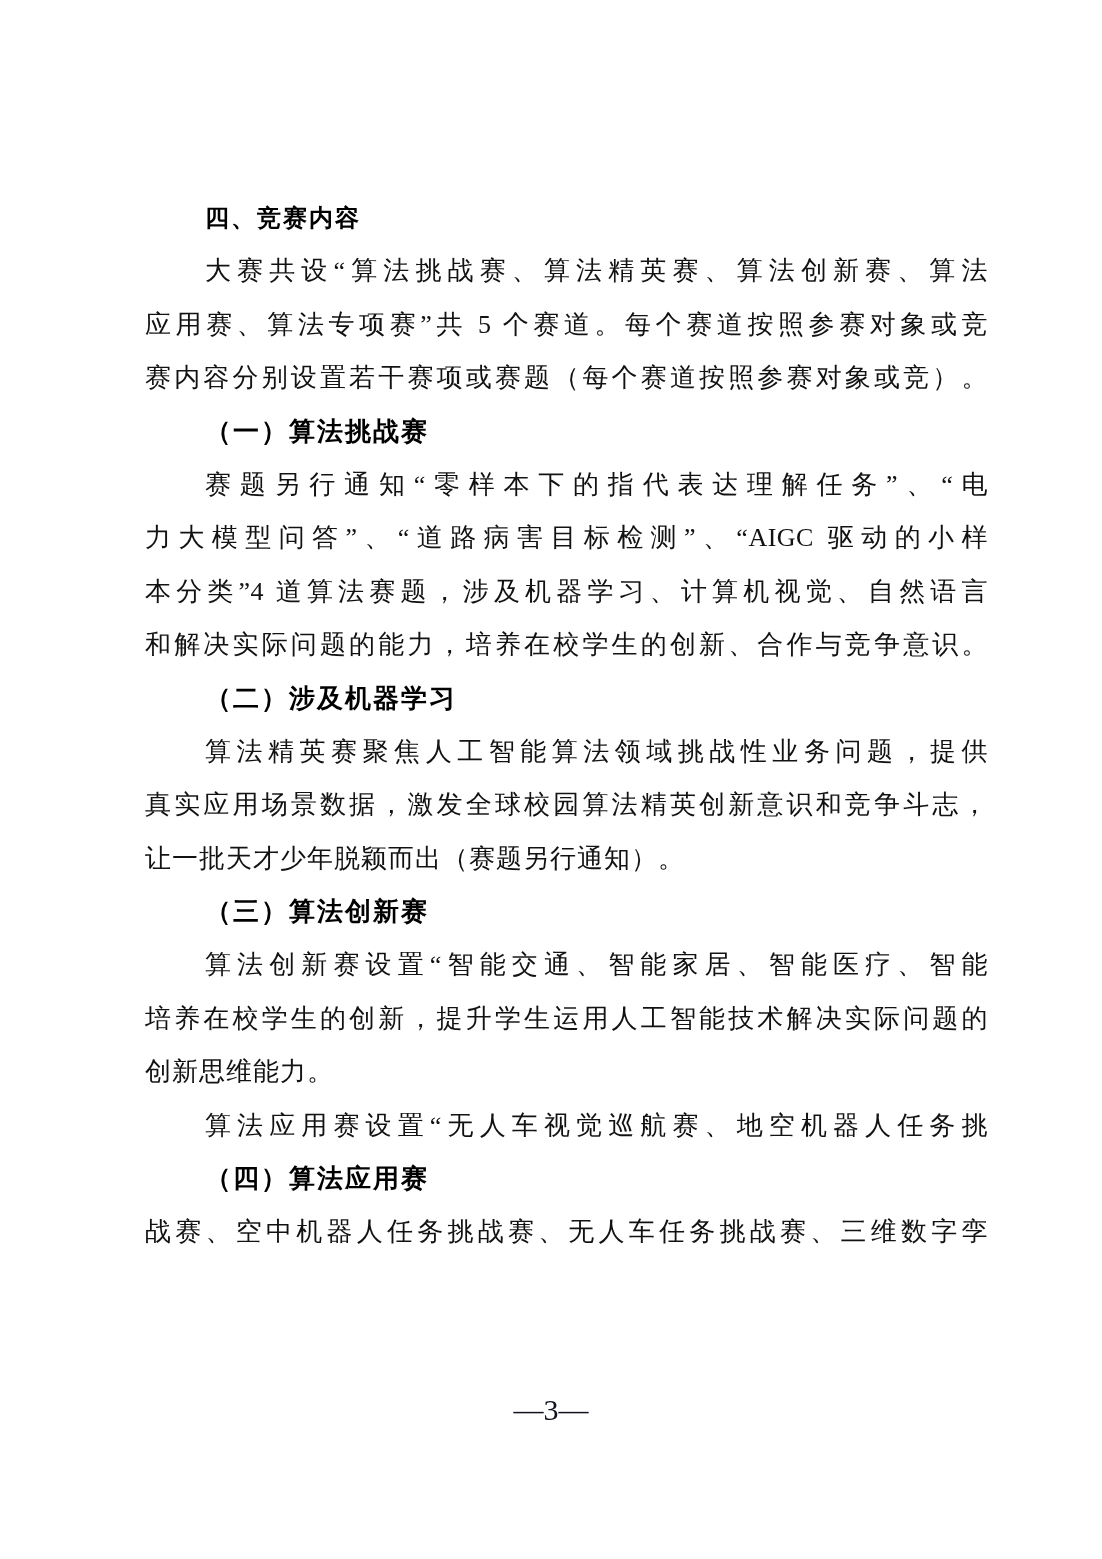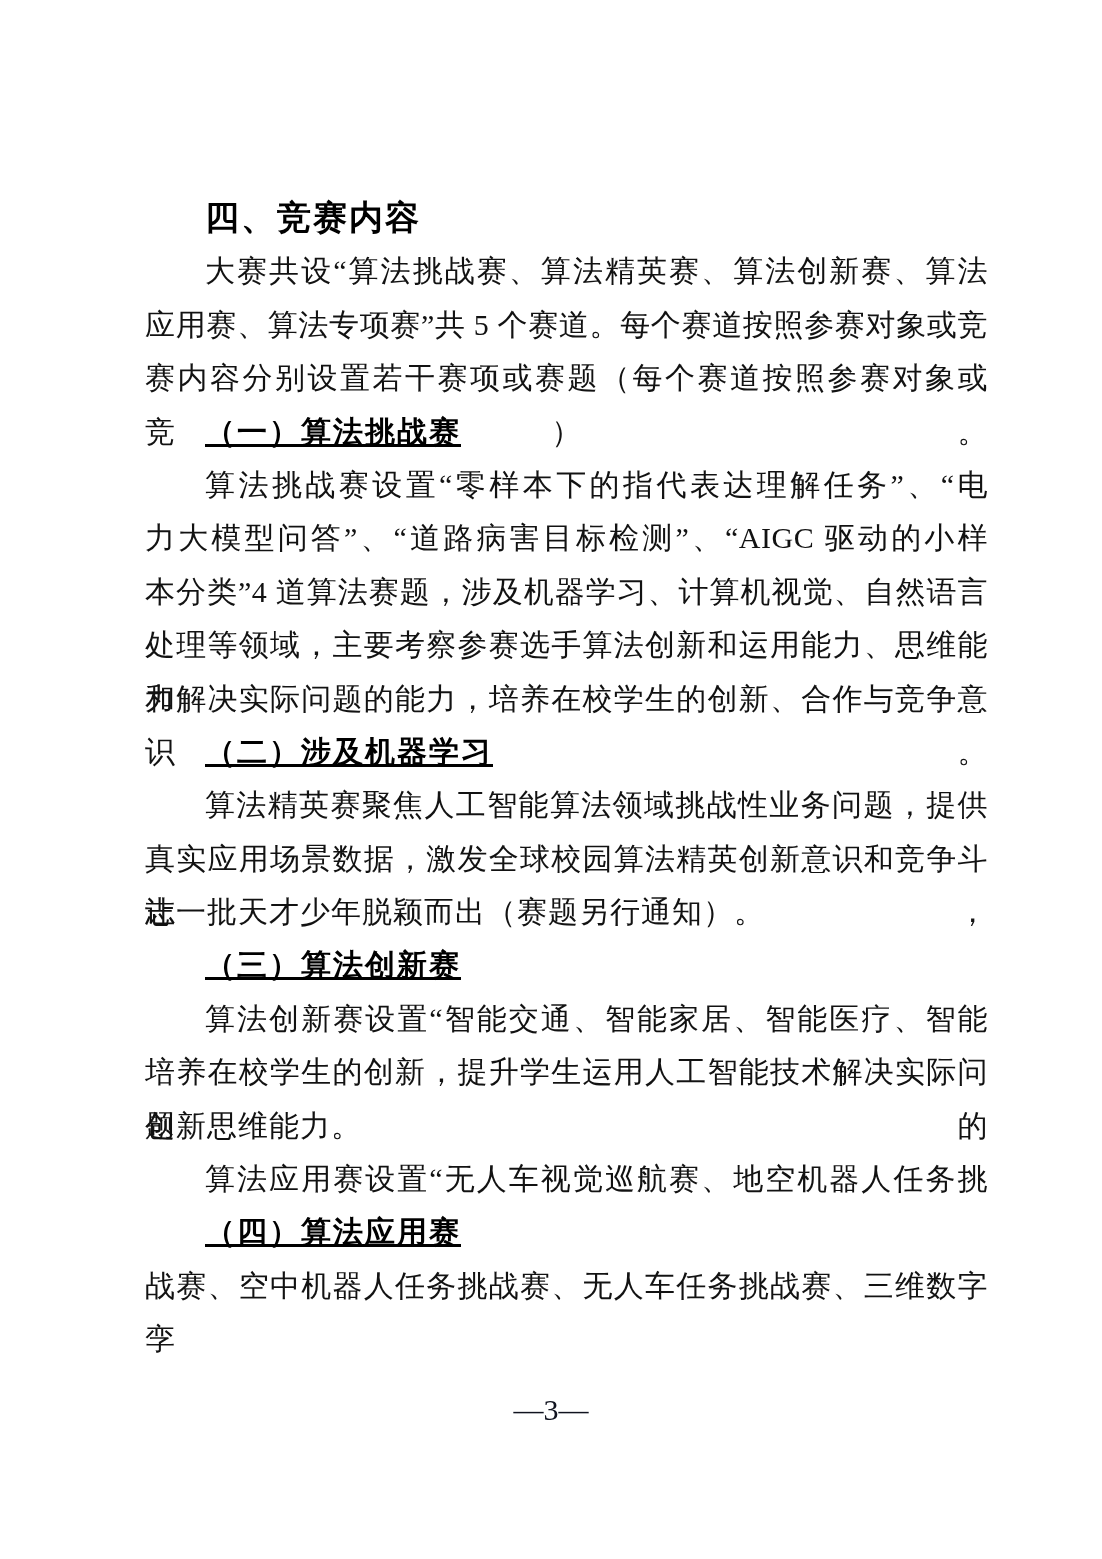--- a/index.html
+++ b/index.html
@@ -24,36 +24,35 @@
   }
   .content {
     position: absolute;
     left: 145px;
     top: 191px;
     width: 843px;
   }
   .line {
     height: 53.4px;
     line-height: 53.4px;
-    font-size: 30px;
+    font-size: 26px;
     letter-spacing: 1px;
     white-space: normal;
   }
   .h1 {
     font-family: "Liberation Sans", sans-serif;
     font-weight: 700;
-    font-size: 34px;
+    font-size: 24px;
     letter-spacing: 2px;
     color: #000000;
   }
   .subhead {
     font-weight: 700;
     letter-spacing: 2px;
     color: #000000;
-    text-decoration: underline;
   }
   .indent {
     padding-left: 60px;
   }
   .justify {
     text-align: justify;
     text-align-last: justify;
     letter-spacing: 0.5px;
   }
   .footer {
@@ -71,24 +70,23 @@
 </head>
 <body>
 
 <div class="page">
   <div class="content">
     <div class="line h1 indent">四、竞赛内容</div>
     <div class="line indent justify">大赛共设“算法挑战赛、算法精英赛、算法创新赛、算法</div>
     <div class="line justify">应用赛、算法专项赛”共 5 个赛道。每个赛道按照参赛对象或竞</div>
     <div class="line justify">赛内容分别设置若干赛项或赛题（每个赛道按照参赛对象或竞）。</div>
     <div class="line subhead indent">（一）算法挑战赛</div>
-    <div class="line indent justify">算法挑战赛设置“零样本下的指代表达理解任务”、“电</div>
+    <div class="line indent justify">赛题另行通知“零样本下的指代表达理解任务”、“电</div>
     <div class="line justify">力大模型问答”、“道路病害目标检测”、“AIGC 驱动的小样</div>
     <div class="line justify">本分类”4 道算法赛题，涉及机器学习、计算机视觉、自然语言</div>
-    <div class="line justify">处理等领域，主要考察参赛选手算法创新和运用能力、思维能力</div>
     <div class="line justify">和解决实际问题的能力，培养在校学生的创新、合作与竞争意识。</div>
     <div class="line subhead indent">（二）涉及机器学习</div>
     <div class="line indent justify">算法精英赛聚焦人工智能算法领域挑战性业务问题，提供</div>
     <div class="line justify">真实应用场景数据，激发全球校园算法精英创新意识和竞争斗志，</div>
     <div class="line">让一批天才少年脱颖而出（赛题另行通知）。</div>
     <div class="line subhead indent">（三）算法创新赛</div>
     <div class="line indent justify">算法创新赛设置“智能交通、智能家居、智能医疗、智能</div>
     <div class="line justify">培养在校学生的创新，提升学生运用人工智能技术解决实际问题的</div>
     <div class="line">创新思维能力。</div>
     <div class="line indent justify">算法应用赛设置“无人车视觉巡航赛、地空机器人任务挑</div>

